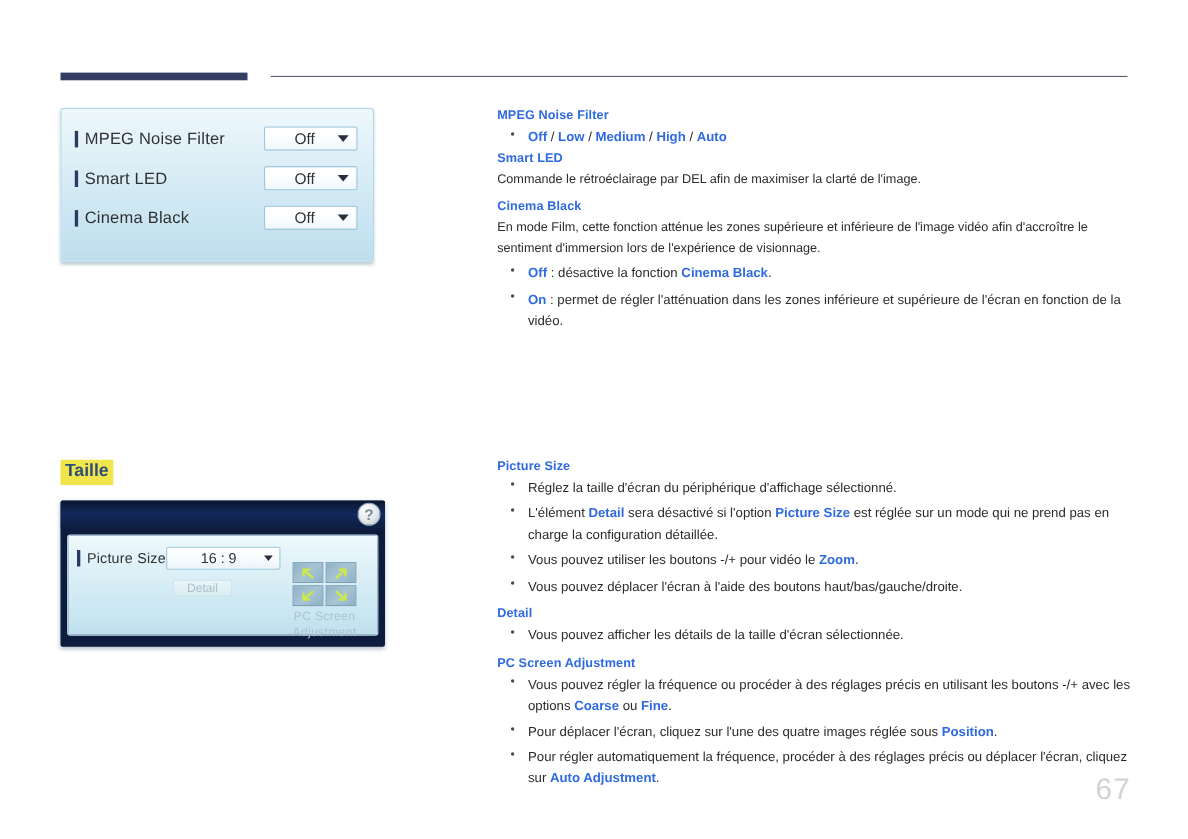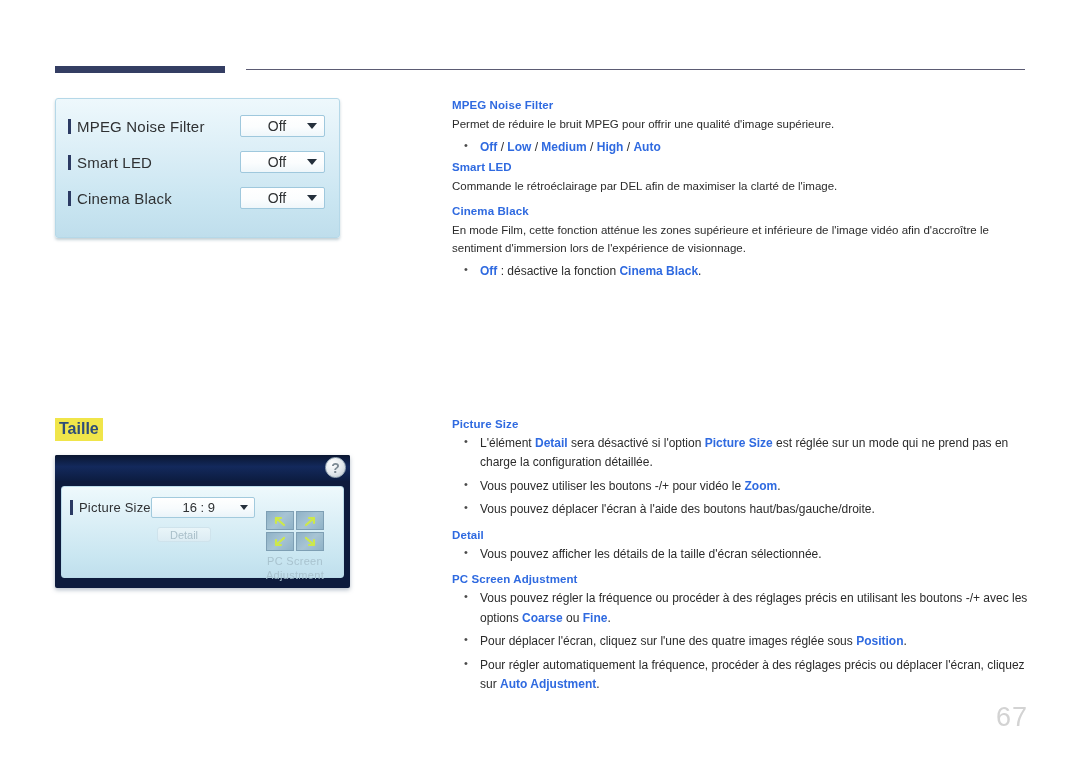--- a/index.html
+++ b/index.html
@@ -391,45 +391,50 @@
       <div class="pcsa-label" style="white-space:pre-line;">PC Screen
 Adjustment</div>
     </div>
 
   </div>
 </div>
 
 <div class="doc">
 
   <h3>MPEG Noise Filter</h3>
-  <p class="para">Permet de réduire le bruit MPEG pour offrir une qualité d'image supérieure.</p>
   <ul class="bullets">
     <li>
       <b class="bl">Off</b><span class="sep"> / </span><b class="bl">Low</b><span class="sep"> / </span><b class="bl">Medium</b><span class="sep"> / </span><b class="bl">High</b><span class="sep"> / </span><b class="bl">Auto</b>
     </li>
   </ul>
 
   <h3>Smart LED</h3>
   <p class="para">Commande le rétroéclairage par DEL afin de maximiser la clarté de l'image.</p>
 
   <h3 class="spaced">Cinema Black</h3>
   <p class="para">En mode Film, cette fonction atténue les zones supérieure et inférieure de l'image vidéo afin d'accroître le sentiment d'immersion lors de l'expérience de visionnage.</p>
   <ul class="bullets">
     <li>
       <b class="bl">Off</b><span> : désactive la fonction </span><b class="bl">Cinema Black</b><span>.</span>
     </li>
+    <li>
+      <b class="bl">On</b><span> : permet de régler l'atténuation dans les zones inférieure et supérieure de l'écran en fonction de la vidéo.</span>
+    </li>
   </ul>
 
 </div>
 
 <div class="doc-2">
 
   <h3>Picture Size</h3>
   <ul class="bullets">
     <li>
+      <span>Réglez la taille d'écran du périphérique d'affichage sélectionné.</span>
+    </li>
+    <li>
       <span>L'élément </span><b class="bl">Detail</b><span> sera désactivé si l'option </span><b class="bl">Picture Size</b><span> est réglée sur un mode qui ne prend pas en charge la configuration détaillée.</span>
     </li>
     <li>
       <span>Vous pouvez utiliser les boutons -/+ pour vidéo le </span><b class="bl">Zoom</b><span>.</span>
     </li>
     <li>
       <span>Vous pouvez déplacer l'écran à l'aide des boutons haut/bas/gauche/droite.</span>
     </li>
   </ul>
 

